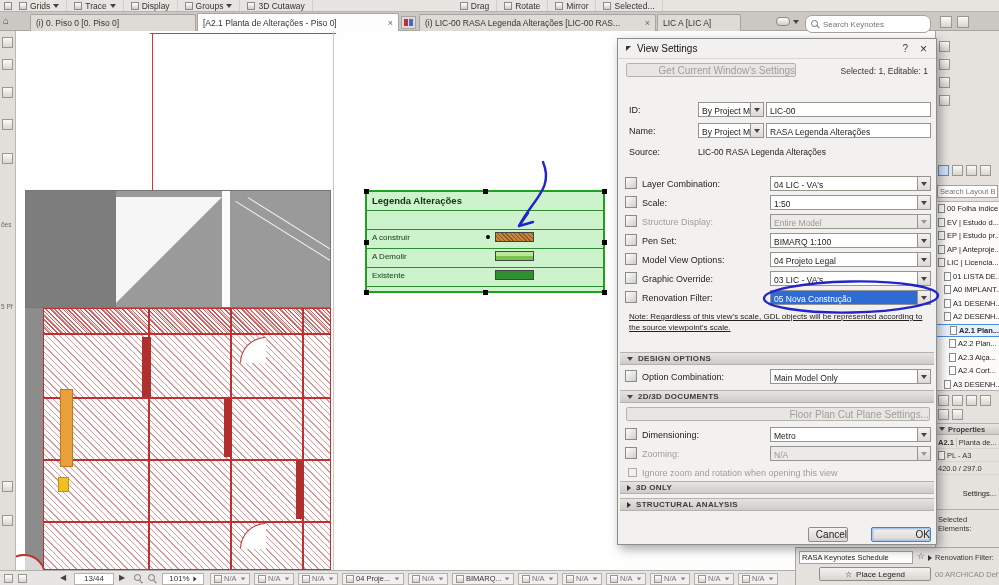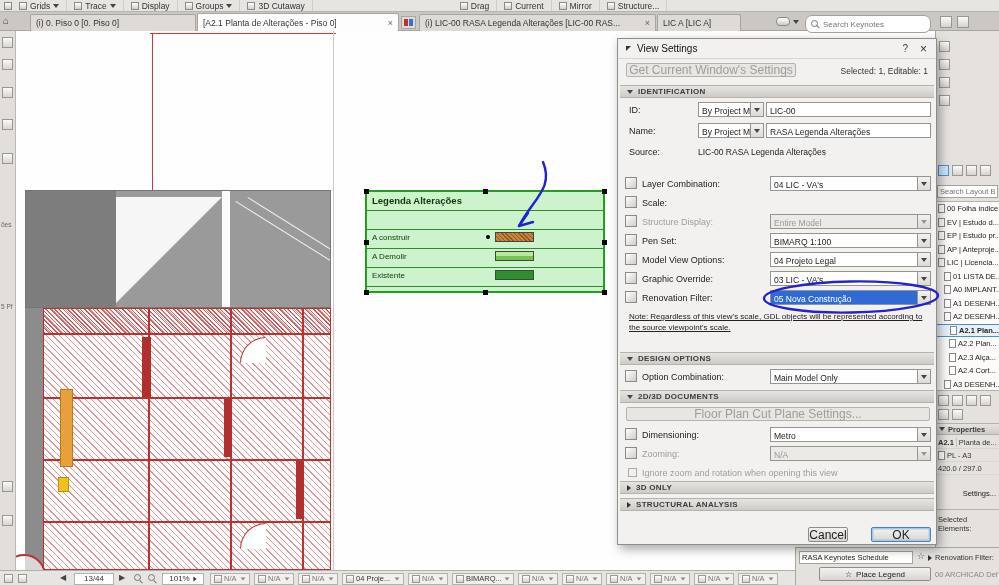--- a/index.html
+++ b/index.html
@@ -74,21 +74,21 @@
 .dlab{position:absolute;top:3px;font-size:9px;color:#222;white-space:nowrap;}
 .dlab.dis{color:#a09d99;}
 .mic{position:absolute;top:1px;width:12px;height:12px;border:1px solid #8a8a8a;background:linear-gradient(135deg,#ffffff,#cfccc8);}
 .dd{position:absolute;height:15px;background:#fff;border:1px solid #979490;display:flex;}
 .dd .txt{flex:1;font-size:8.5px;padding:2.5px 3px 0;white-space:nowrap;overflow:hidden;color:#222;}
 .dd .ddb{width:13px;background:linear-gradient(#f4f2f0,#dcd9d5);border-left:1px solid #979490;display:flex;align-items:center;justify-content:center;flex:none;}
 .dd.dis{background:#eceae7;}.dd.dis .txt{color:#9b9894;}.dd.dis .ddb .tri-d{border-top-color:#9b9894;}
 .dd.hl .txt{background:#2e6bd4;color:#fff;}
 .vbox{position:absolute;height:15px;background:#fff;border:1px solid #979490;font-size:8.5px;padding:2.5px 3px 0;white-space:nowrap;overflow:hidden;color:#222;}
 .srctext{position:absolute;top:3px;font-size:8.5px;color:#222;}
-.pbtn{position:absolute;height:15px;background:linear-gradient(#f4f2ef,#d9d6d2);border:1px solid #8f8d89;border-radius:2px;font-size:12px;display:flex;align-items:center;justify-content:center;color:#222;gap:3px;}
+.pbtn{position:absolute;height:15px;background:linear-gradient(#f4f2ef,#d9d6d2);border:1px solid #8f8d89;border-radius:2px;font-size:10px;display:flex;align-items:center;justify-content:flex-end;color:#222;gap:3px;}
 .pbtn.dis{color:#a09d99;background:#e8e6e3;border-color:#b5b2ae;}
 .pbtn.ok{border:1px solid #4a7fc0;box-shadow:inset 0 0 0 1.5px #a8c6e8;}
 .note{position:absolute;left:11px;top:272px;width:302px;font-size:8px;color:#222;text-decoration:underline;line-height:1.4;}
 .chk{position:absolute;left:10px;top:3px;width:9px;height:9px;border:1px solid #aeaba7;background:#f2f0ed;}
 
 .right-panel{position:absolute;left:935px;top:31px;width:64px;height:539px;background:#e5e2de;border-left:1px solid #aaa7a3;overflow:hidden;font-size:8px;color:#333;z-index:2;}
 .rp-ic{position:absolute;width:11px;height:11px;border:1px solid #9a9792;background:linear-gradient(#fcfbfa,#d6d3cf);}
 .rp-ic.sel{border-color:#4a90d9;background:#cfe3f7;}
 .rp-search{position:absolute;left:1px;top:154px;width:61px;height:13px;background:#fff;border:1px solid #a5a29e;display:flex;align-items:center;padding:0 2px;}
 .rp-search input{font-size:7.5px;}
@@ -145,29 +145,29 @@
       <span class="tt-box"></span>
       <span>3D Cutaway</span>
     </div>
   <div class="spacer"></div>
   <div class="tt-item">
       <span class="tt-box"></span>
       <span>Drag</span>
     </div>
   <div class="tt-item">
       <span class="tt-box"></span>
-      <span>Current</span>
+      <span>Rotate</span>
     </div>
   <div class="tt-item">
       <span class="tt-box"></span>
       <span>Mirror</span>
     </div>
   <div class="tt-item">
       <span class="tt-box"></span>
-      <span>Structure...</span>
+      <span>Selected...</span>
     </div>
 </div>
 
 <div class="tab-bar">
   <span class="tb-home">⌂</span>
   <div class="tab" style="left:30px;width:166px;">
       <span>(i) 0. Piso 0 [0. Piso 0]</span>
     </div>
   <div class="tab active" style="left:197px;width:202px;">
       <span>[A2.1 Planta de Alterações - Piso 0]</span>
@@ -453,24 +453,20 @@
     <span class="t">View Settings</span>
   </div>
   <span class="dlg-help">?</span>
   <span class="dlg-close">×</span>
 
   <div class="pbtn dis" style="left:8px;top:24px;width:170px;height:14px;">
       <span>Get Current Window's Settings</span>
     </div>
   <span style="position:absolute;right:8px;top:27px;font-size:8.5px;color:#333;">Selected: 1, Editable: 1</span>
 
-  <div class="sec" style="top:46px;">
-      <i class="tri-d"></i>
-      <span>IDENTIFICATION</span>
-    </div>
   <div class="drow" style="top:63px;">
     <span class="dlab" style="left:11px;">ID:</span>
     <div class="dd" style="left:80px;width:66px;">
         <span class="txt">By Project Map</span>
         <span class="ddb">
           <i class="tri-d"></i>
         </span>
       </div>
     <div class="vbox" style="left:148px;width:165px;"><span>LIC-00</span></div>
   </div>
@@ -495,20 +491,26 @@
     <div class="dd" style="left:152px;width:161px;">
         <span class="txt">04 LIC - VA's</span>
         <span class="ddb">
           <i class="tri-d"></i>
         </span>
       </div>
   </div>
   <div class="drow" style="top:156px;">
     <span class="mic" style="left:7px;"></span>
     <span class="dlab" style="left:24px;">Scale:</span>
+    <div class="dd" style="left:152px;width:161px;">
+        <span class="txt">1:50</span>
+        <span class="ddb">
+          <i class="tri-d"></i>
+        </span>
+      </div>
   </div>
   <div class="drow" style="top:175px;">
     <span class="mic" style="left:7px;"></span>
     <span class="dlab dis" style="left:24px;">Structure Display:</span>
     <div class="dd dis" style="left:152px;width:161px;">
         <span class="txt">Entire Model</span>
         <span class="ddb">
           <i class="tri-d"></i>
         </span>
       </div>

